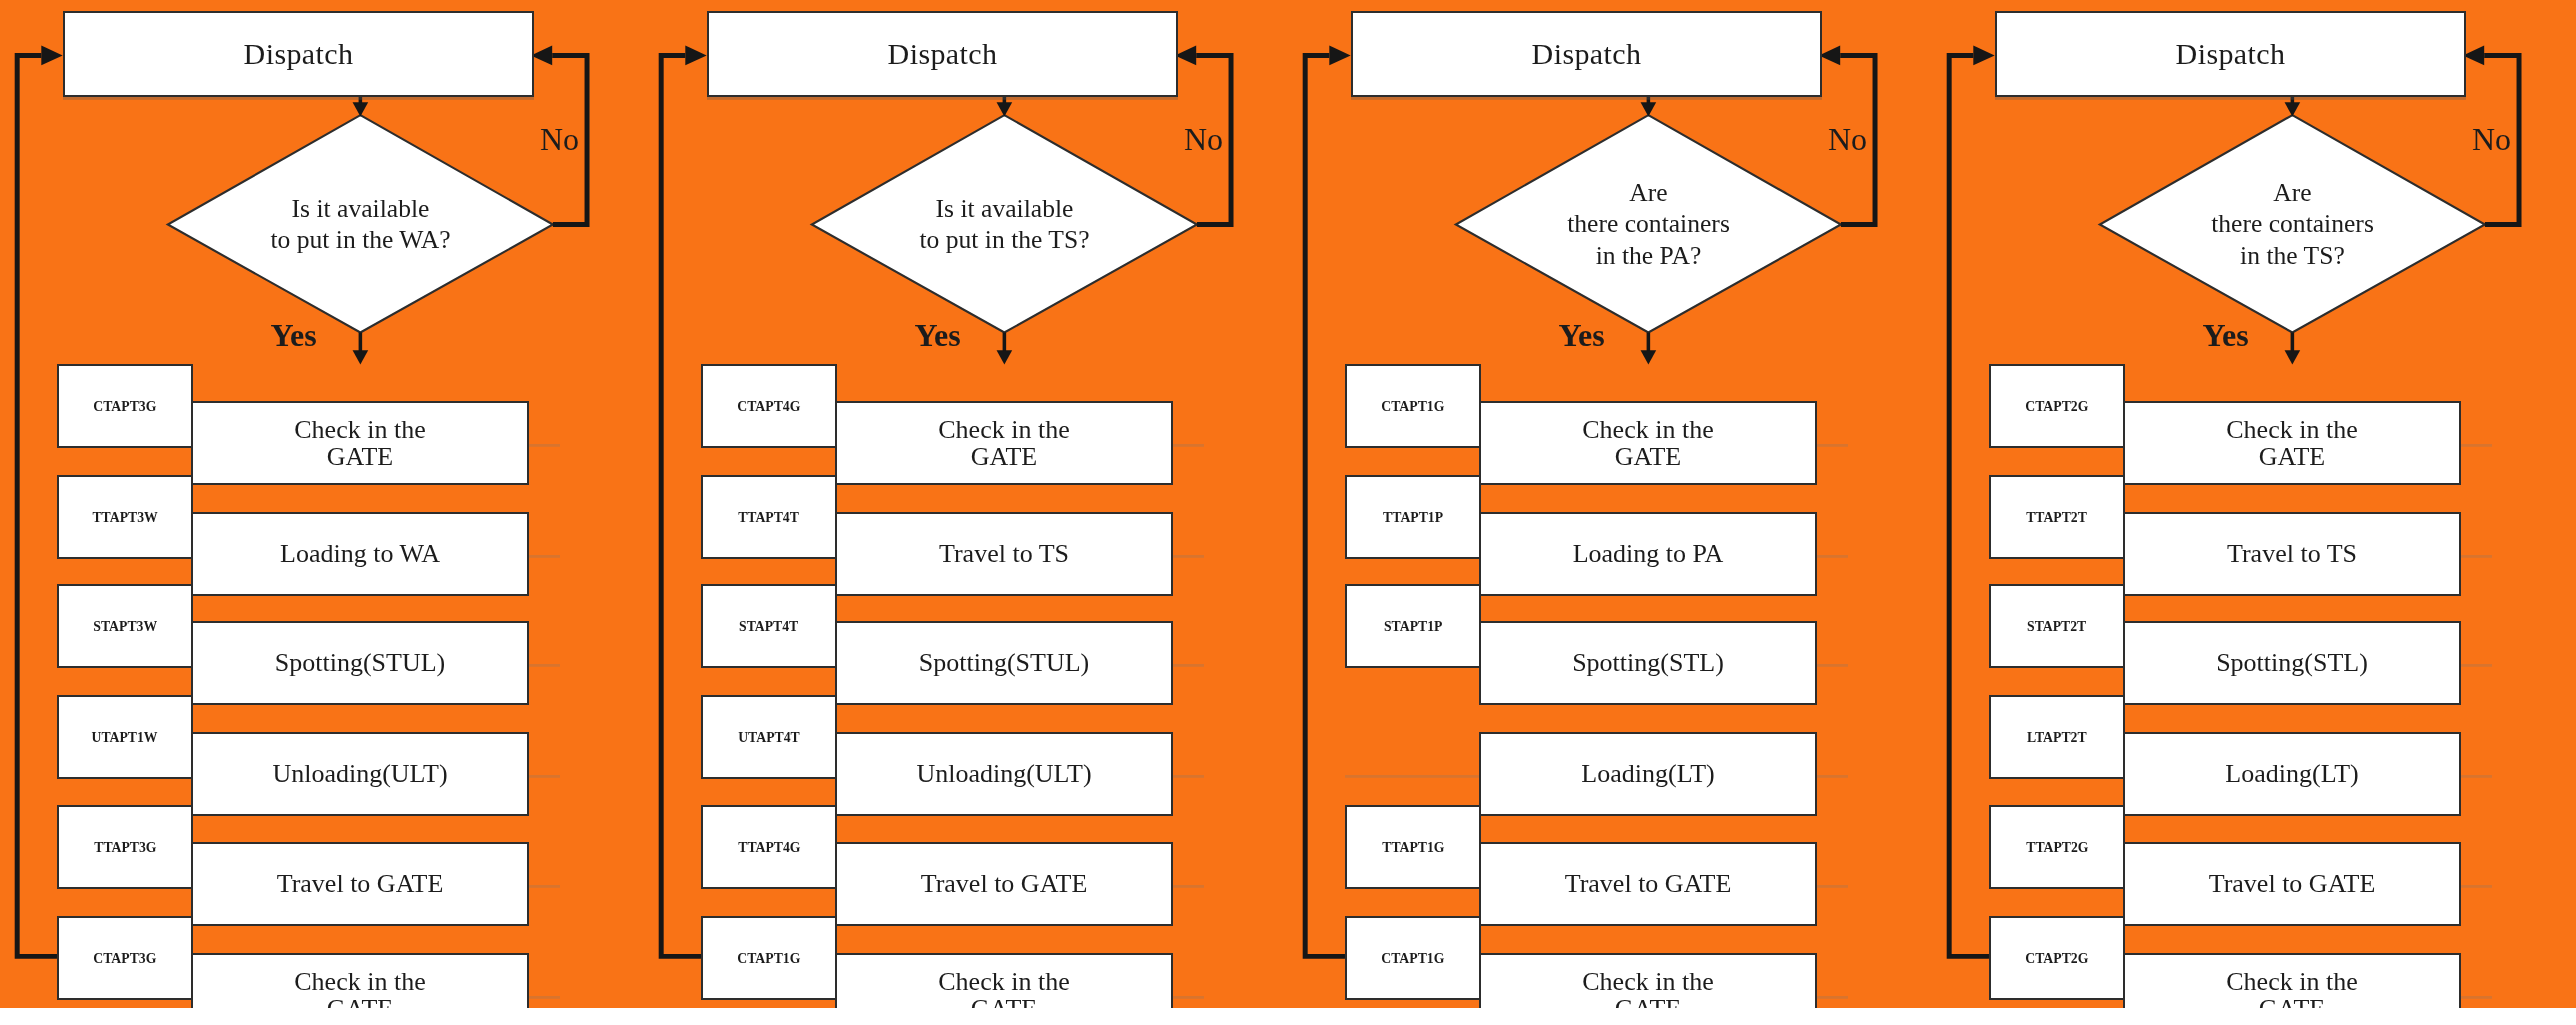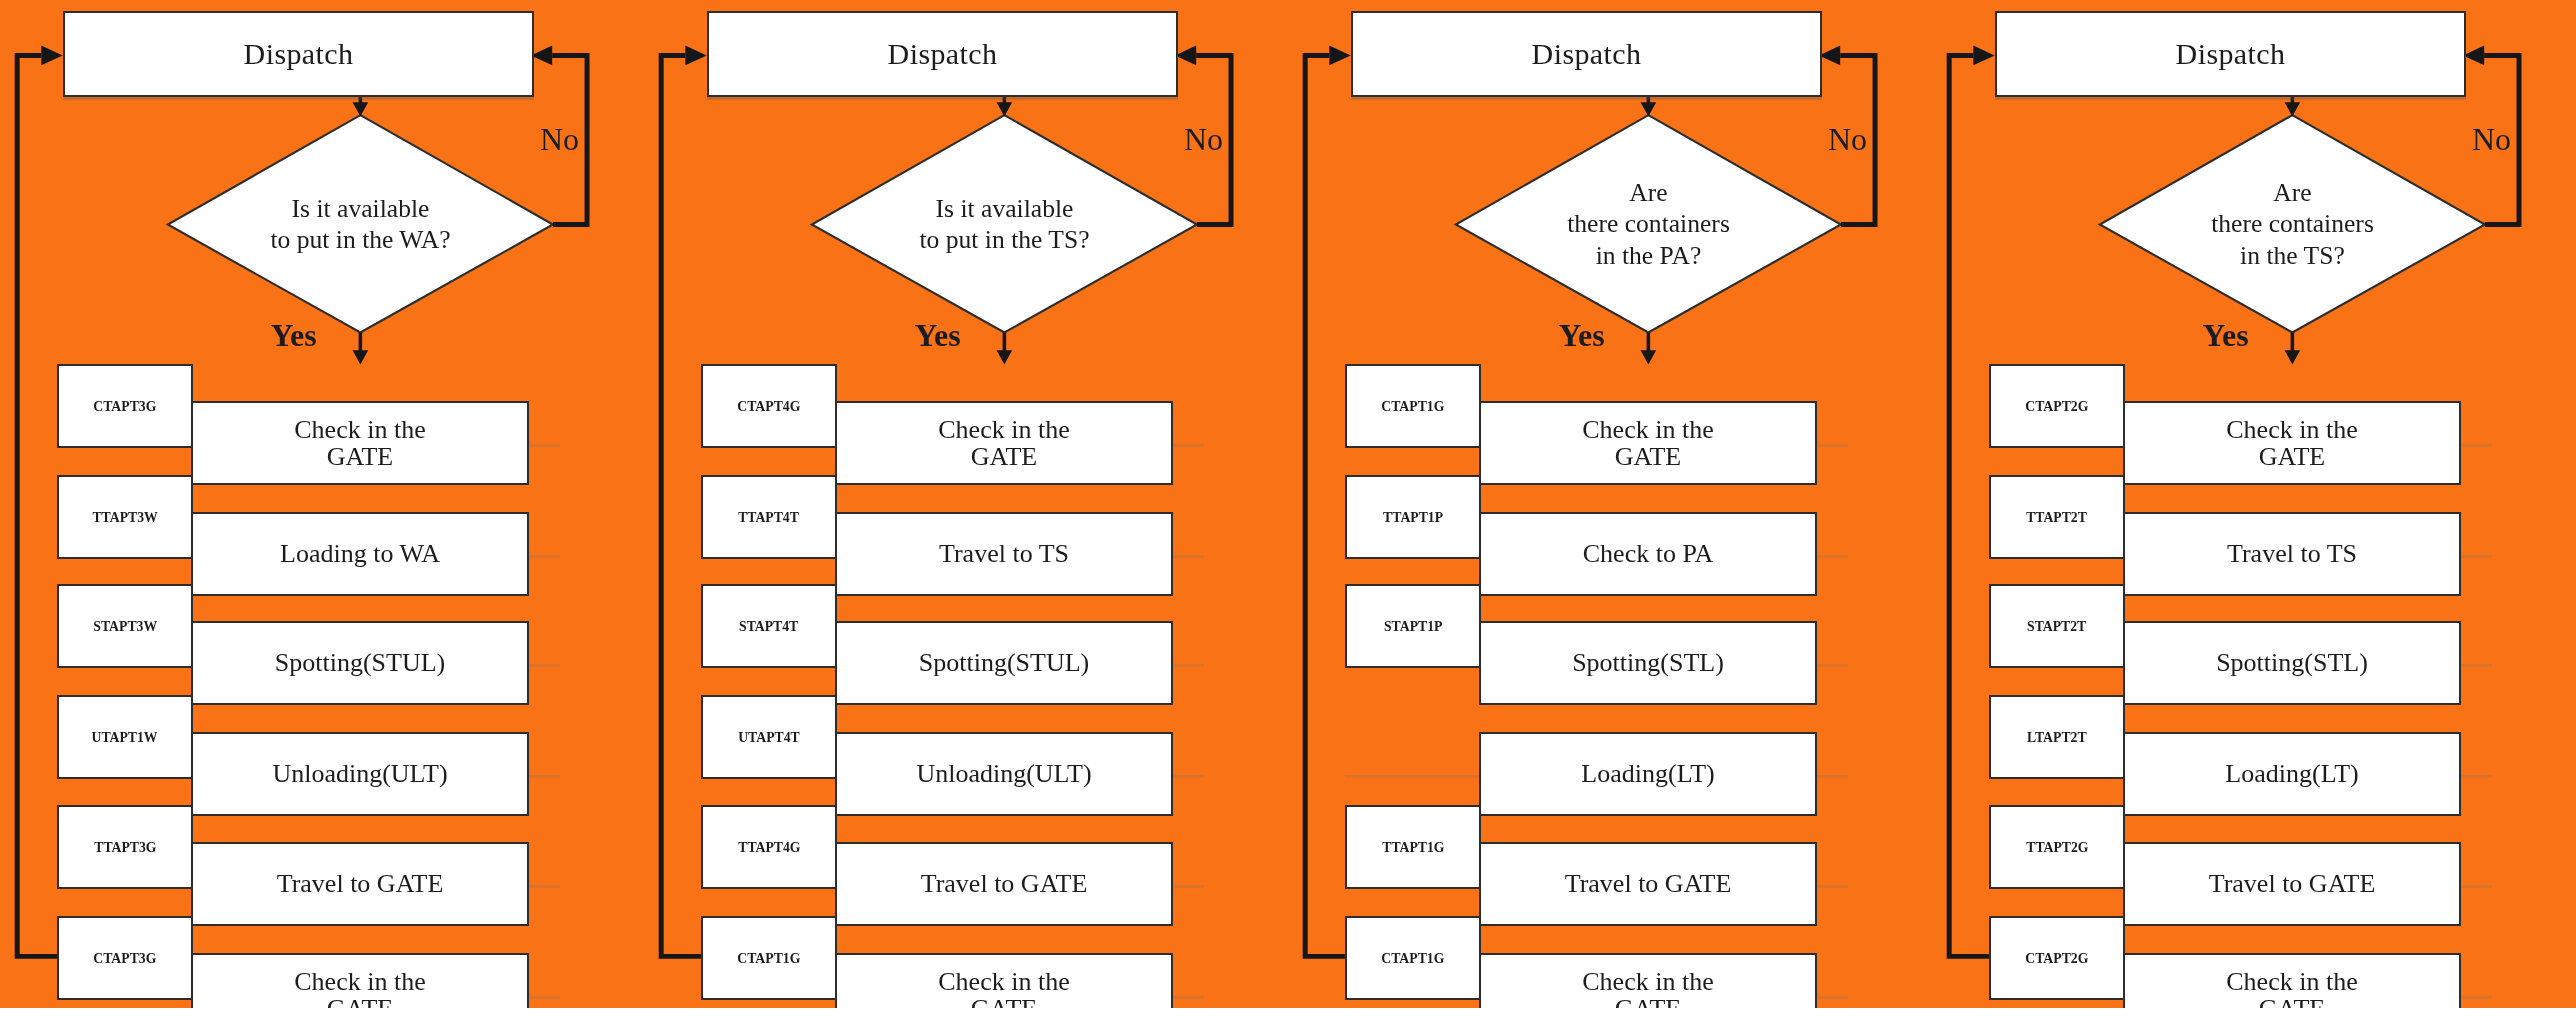--- a/index.html
+++ b/index.html
@@ -240,21 +240,21 @@
         <div class="code">
           <span>CTAPT1G</span>
         </div>
         <div class="task">Check in the
 GATE</div>
       </div>
     <div class="row r1">
         <div class="code">
           <span>TTAPT1P</span>
         </div>
-        <div class="task">Check to PA</div>
+        <div class="task">Loading to PA</div>
       </div>
     <div class="row r2">
         <div class="code">
           <span>STAPT1P</span>
         </div>
         <div class="task">Spotting(STL)</div>
       </div>
     <div class="row r3">
         <div class="task">Loading(LT)</div>
       </div>

